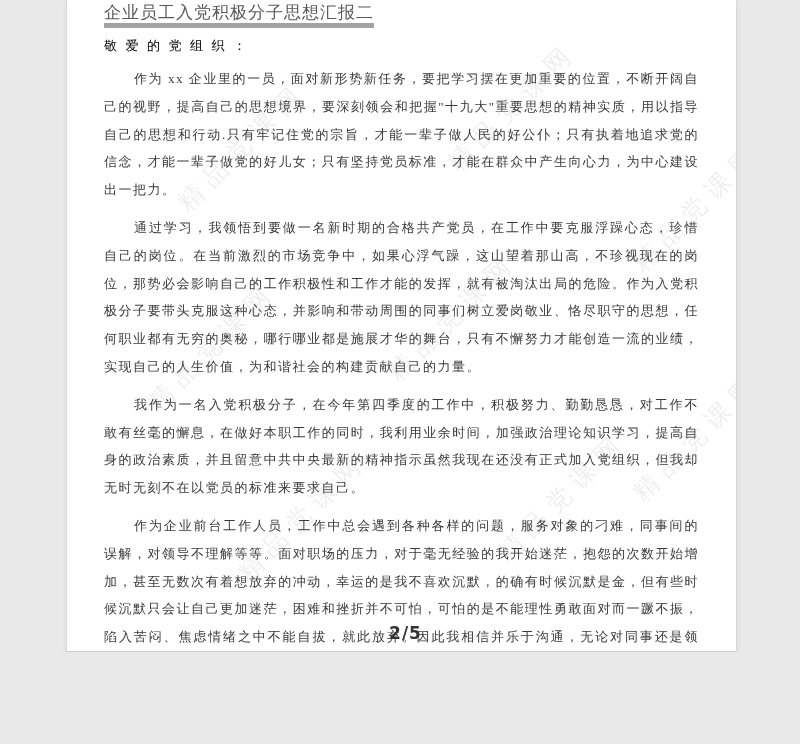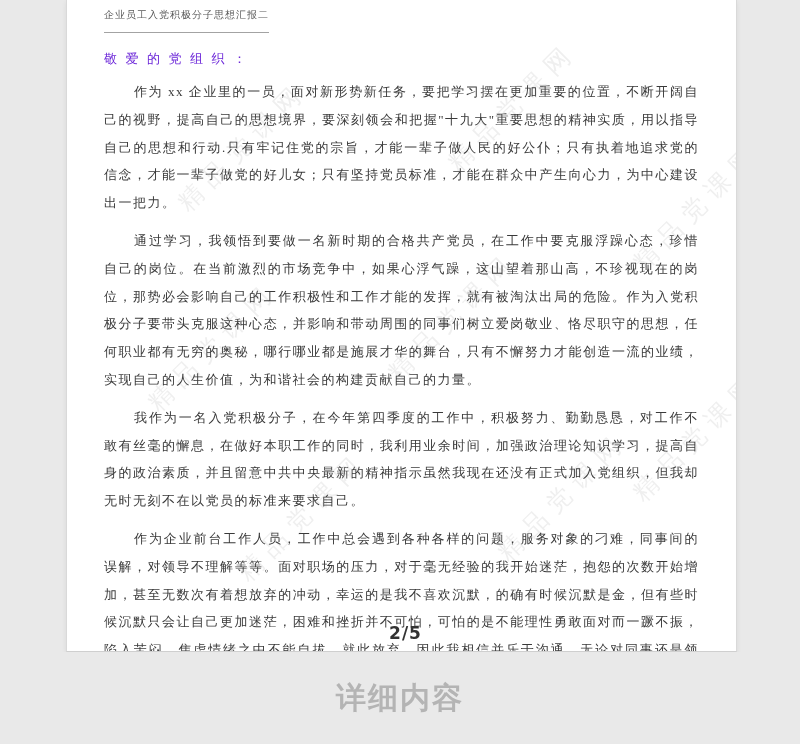--- a/index.html
+++ b/index.html
@@ -45,32 +45,32 @@
     transform: rotate(-45deg);
     font-family: "Liberation Serif", "DejaVu Serif", serif;
   }
   .content {
     position: relative;
     z-index: 1;
     padding: 4px 37px 0 37px;
   }
   .doc-header-title {
     display: inline-block;
-    font-size: 10px;
+    font-size: 17px;
     line-height: 16px;
     color: #595959;
     letter-spacing: 1px;
-    border-bottom: 1px solid #a3a3a3;
-    padding-bottom: 9px;
+    border-bottom: 5px solid #a3a3a3;
+    padding-bottom: 2px;
   }
   .salutation {
-    margin-top: 17px;
+    margin-top: 9px;
     font-size: 13px;
     line-height: 18px;
-    color: #6d28d9;
+    color: #000000;
     letter-spacing: 8.5px;
   }
   .paragraphs {
     margin-top: 10px;
   }
   .paragraphs p {
     margin: 0 0 10px 0;
     font-size: 13px;
     line-height: 27.8px;
     color: #3a3a3a;
@@ -141,16 +141,15 @@
         <p>通过学习，我领悟到要做一名新时期的合格共产党员，在工作中要克服浮躁心态，珍惜自己的岗位。在当前激烈的市场竞争中，如果心浮气躁，这山望着那山高，不珍视现在的岗位，那势必会影响自己的工作积极性和工作才能的发挥，就有被淘汰出局的危险。作为入党积极分子要带头克服这种心态，并影响和带动周围的同事们树立爱岗敬业、恪尽职守的思想，任何职业都有无穷的奥秘，哪行哪业都是施展才华的舞台，只有不懈努力才能创造一流的业绩，实现自己的人生价值，为和谐社会的构建贡献自己的力量。</p>
         <p>我作为一名入党积极分子，在今年第四季度的工作中，积极努力、勤勤恳恳，对工作不敢有丝毫的懈息，在做好本职工作的同时，我利用业余时间，加强政治理论知识学习，提高自身的政治素质，并且留意中共中央最新的精神指示虽然我现在还没有正式加入党组织，但我却无时无刻不在以党员的标准来要求自己。</p>
         <p>作为企业前台工作人员，工作中总会遇到各种各样的问题，服务对象的刁难，同事间的误解，对领导不理解等等。面对职场的压力，对于毫无经验的我开始迷茫，抱怨的次数开始增加，甚至无数次有着想放弃的冲动，幸运的是我不喜欢沉默，的确有时候沉默是金，但有些时候沉默只会让自己更加迷茫，困难和挫折并不可怕，可怕的是不能理性勇敢面对而一蹶不振，陷入苦闷、焦虑情绪之中不能自拔，就此放弃。因此我相信并乐于沟通，无论对同事还是领导，有任何想法我</p>
       </div>
     </div>
 
     <div class="page-num">2/5</div>
   </div>
 
   <div class="footer-bar">
-    <span class="footer-label">详细内容</span>
   </div>
 
 </div>
 
 </body></html>

